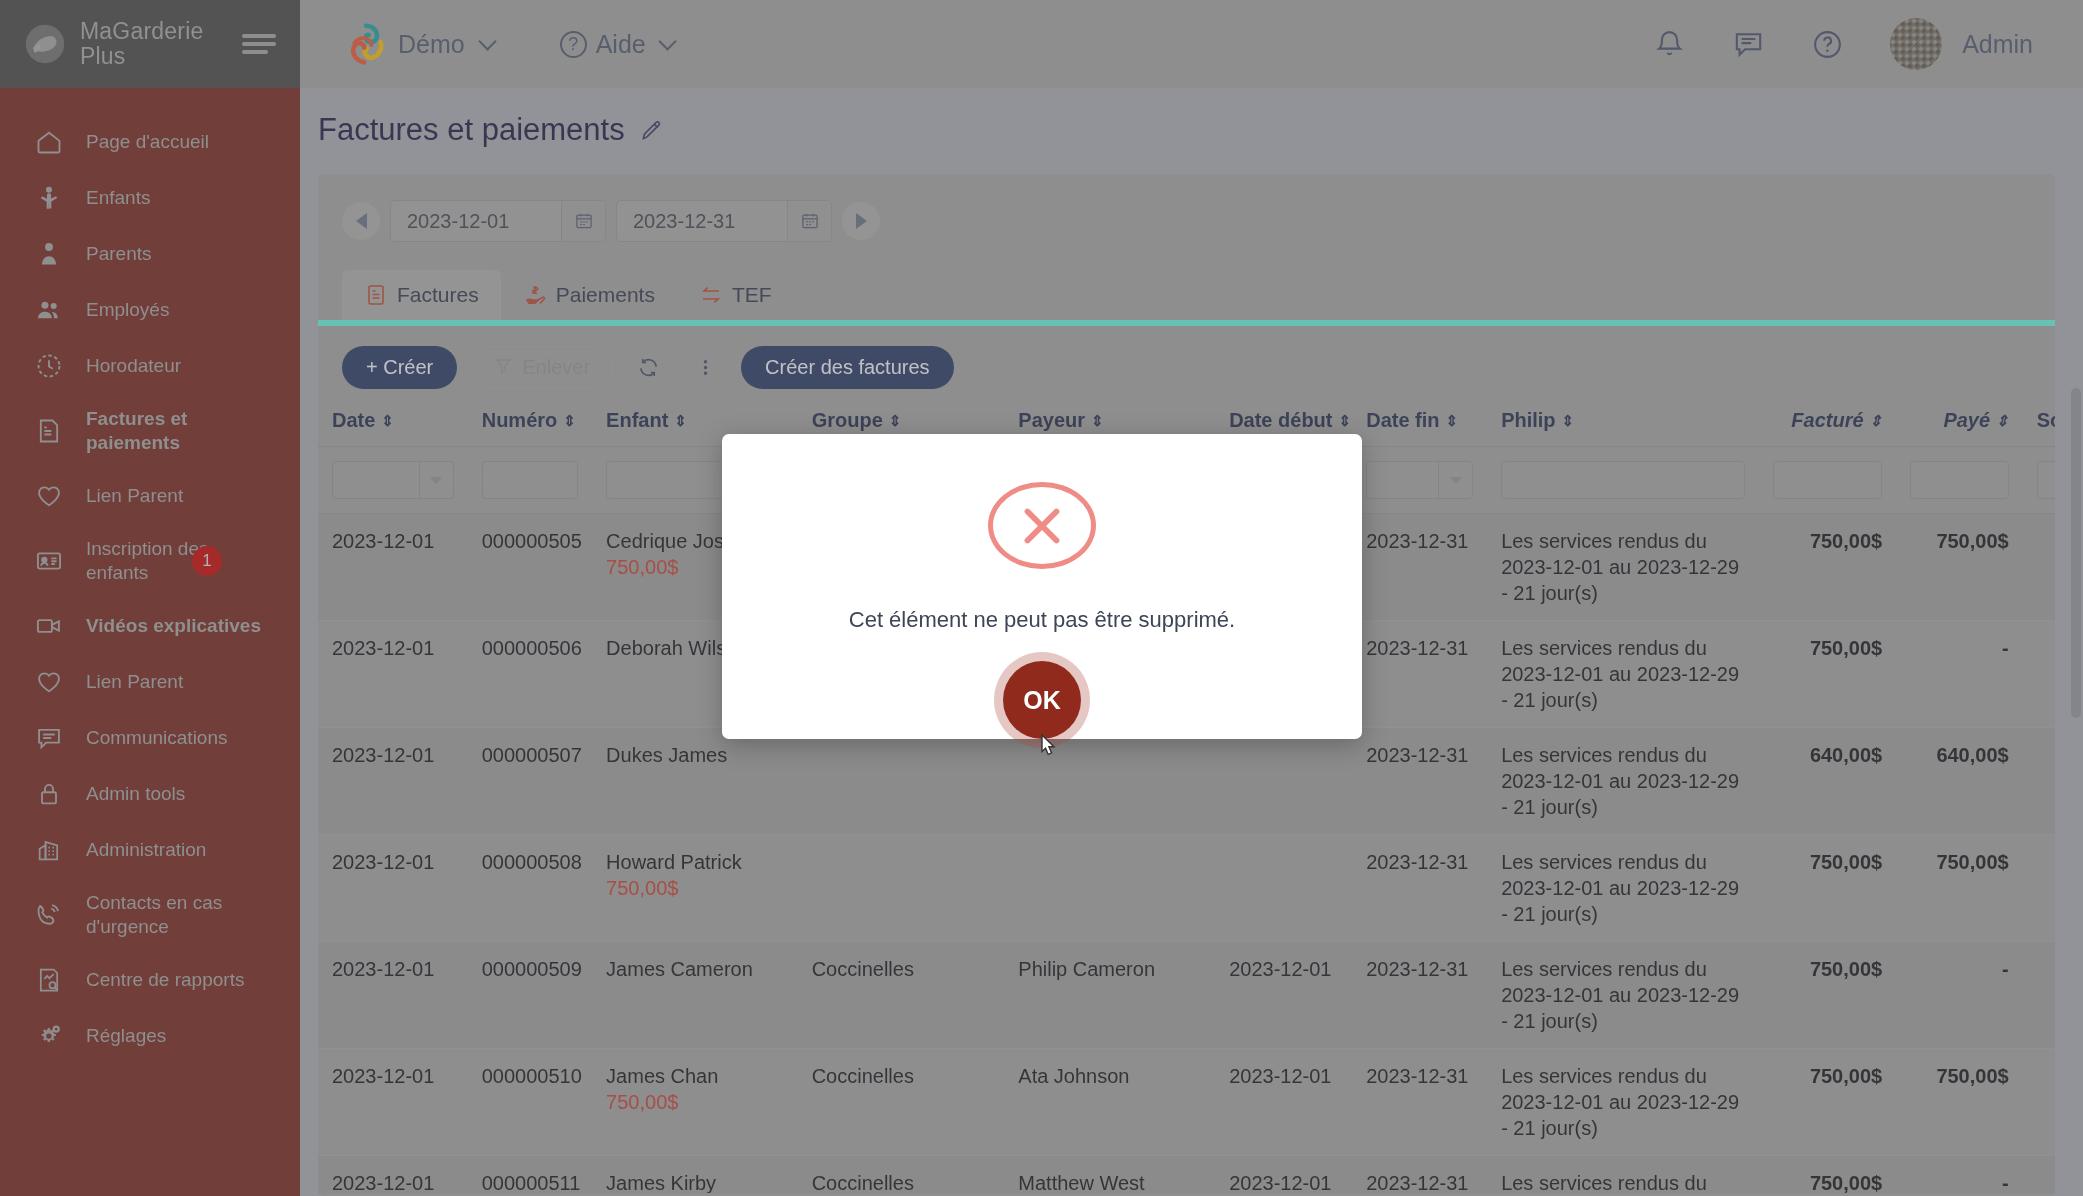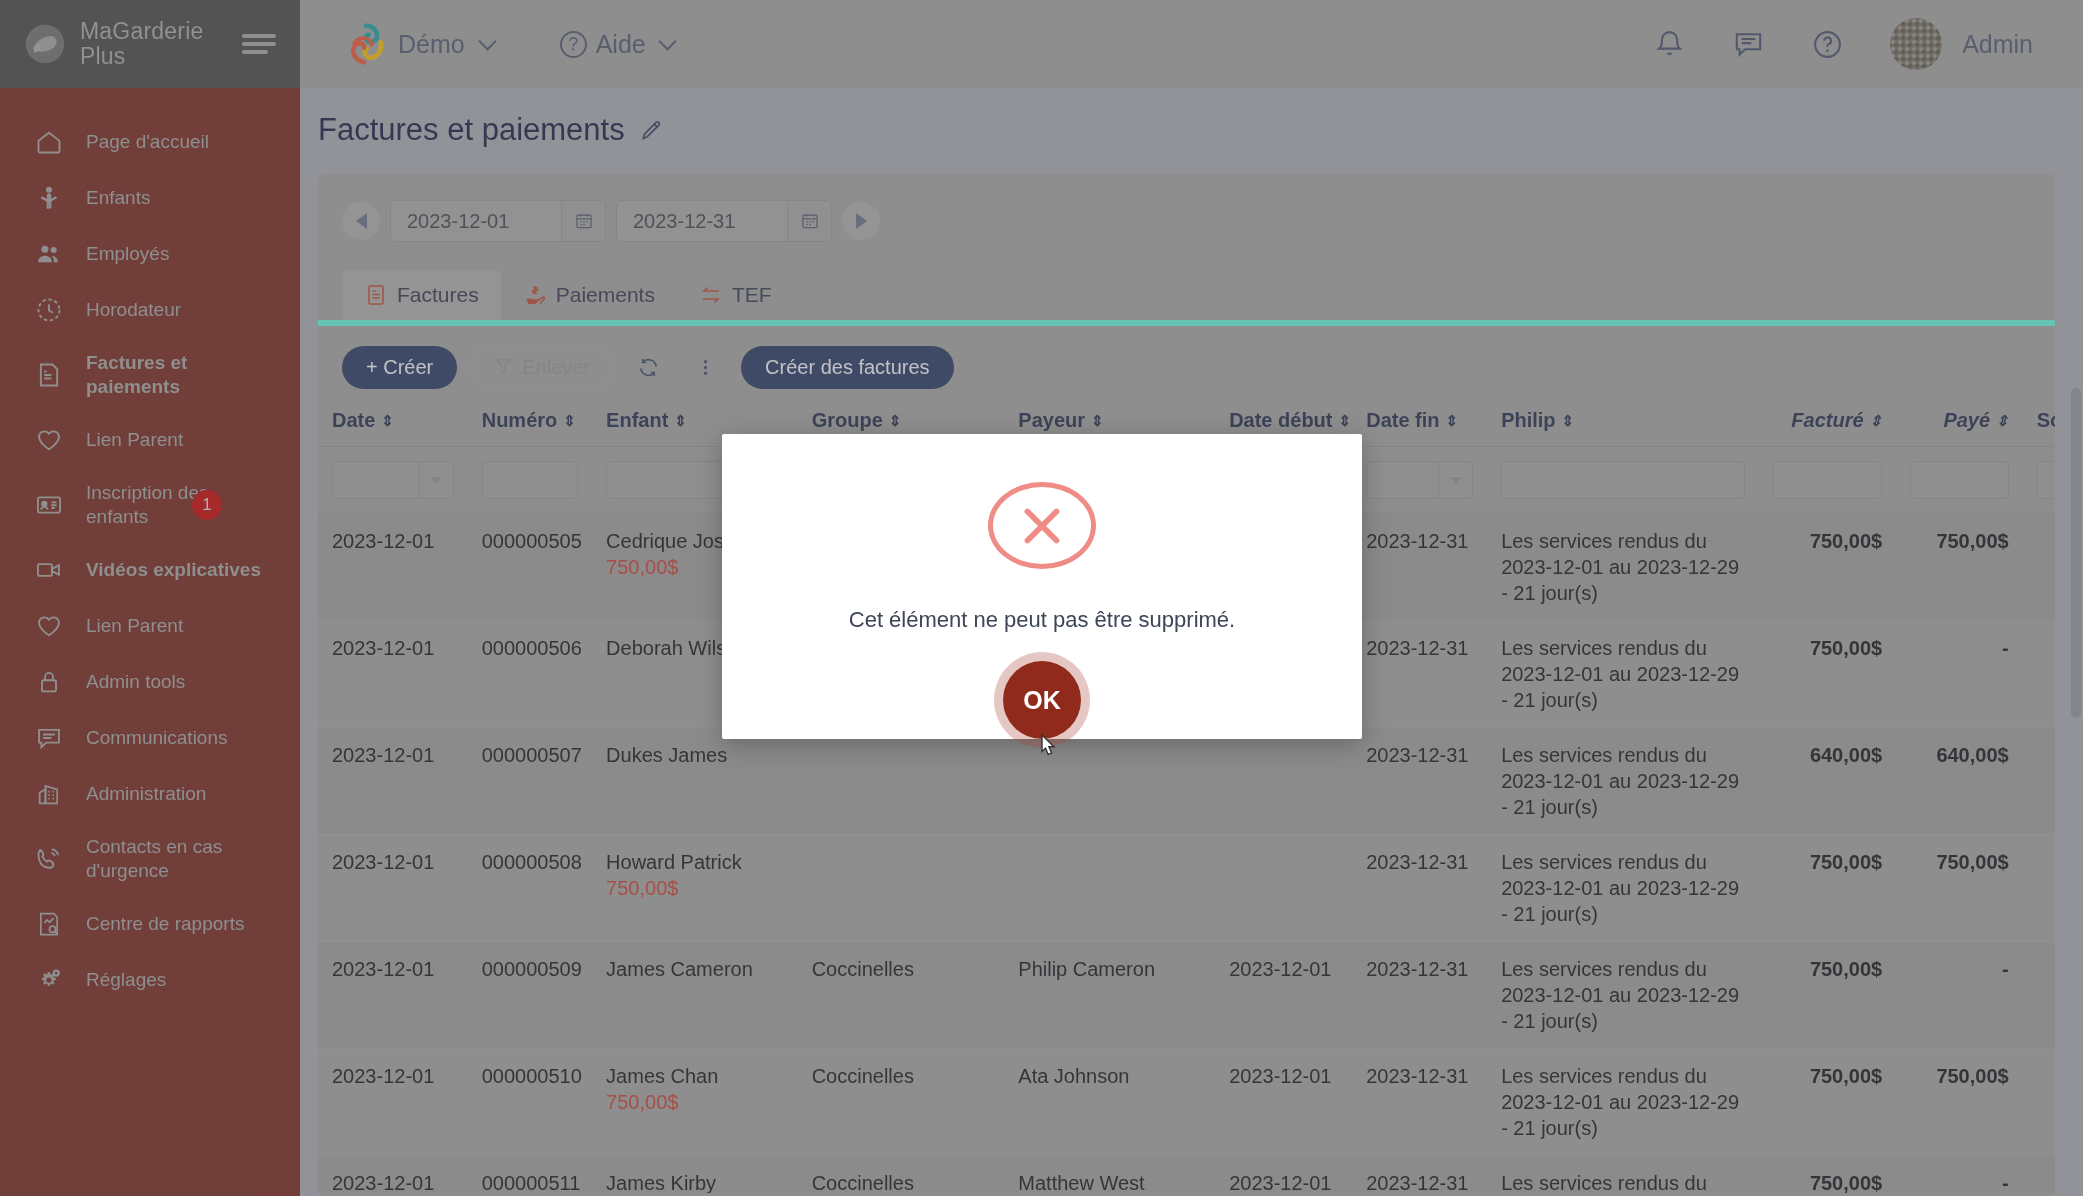--- a/index.html
+++ b/index.html
@@ -203,21 +203,21 @@
 
   
   .overlay {
     position: absolute; inset: 0;
     background: rgba(120,120,120,0.35);
     z-index: 40;
   }
   .modal {
     position: absolute; left: 722px; top: 434px;
     width: 640px; height: 305px;
-    background: #fff; border-radius: 2px;
+    background: #fff; border-radius: 7px;
     box-shadow: 0 6px 26px rgba(0,0,0,.25);
     z-index: 50;
     display: flex; flex-direction: column; align-items: center;
   }
   .xcircle {
     margin-top: 48px;
     width: 108px; height: 108px; border-radius: 50%;
     border: 5px solid #ef8c85; display: flex; align-items: center; justify-content: center;
   }
   .xcircle svg { width: 58px; height: 58px; display:block; }
@@ -274,20 +274,29 @@
       <div class="nav-item">
         <span class="ico">
           <svg viewBox="0 0 24 24" fill="#9b9b9b">
               <circle cx="12" cy="5" r="2.6"></circle>
               <path d="M12 8c-1 0-1.8.7-1.8 1.7v3L6 10.6l-1 1.6 5 3v6h1.9v-4.4h.2V21h1.9v-6l5-3-1-1.6-4.2 2.1v-3C13.8 8.7 13 8 12 8z"></path>
             </svg>
         </span>
         <span class="lbl">Enfants</span>
       </div>
 
+      <div class="nav-item">
+        <span class="ico">
+          <svg viewBox="0 0 24 24" fill="#9b9b9b">
+              <circle cx="12" cy="6" r="3.4"></circle>
+              <path d="M6 21c0-4 2.7-7 6-7s6 3 6 7z"></path>
+            </svg>
+        </span>
+        <span class="lbl">Parents</span>
+      </div>
 
       <div class="nav-item">
         <span class="ico">
           <svg viewBox="0 0 24 24" fill="#9b9b9b">
               <circle cx="8.5" cy="8" r="3"></circle>
               <circle cx="16" cy="8.5" r="2.6"></circle>
               <path d="M2.5 19c0-3.3 2.7-5.6 6-5.6s6 2.3 6 5.6z"></path>
               <path d="M14.5 13.8c2.9 0 5 1.9 5 5.2h-3.2c0-2.2-.7-3.9-1.8-5.2z"></path>
             </svg>
         </span>
@@ -350,35 +359,35 @@
           <svg viewBox="0 0 24 24" fill="none" stroke="#9b9b9b" stroke-width="1.6">
               <path d="M12 20S3.5 14.6 3.5 9.2A4.7 4.7 0 0 1 12 6.6a4.7 4.7 0 0 1 8.5 2.6C20.5 14.6 12 20 12 20z"></path>
             </svg>
         </span>
         <span class="lbl">Lien Parent</span>
       </div>
 
       <div class="nav-item">
         <span class="ico">
           <svg viewBox="0 0 24 24" fill="none" stroke="#9b9b9b" stroke-width="1.6">
+              <path d="M3.5 5h17v11h-11l-4 4V16h-2z"></path>
+              <path d="M7 9h10M7 12h7"></path>
+            </svg>
+        </span>
+        <span class="lbl">Communications</span>
+      </div>
+
+      <div class="nav-item">
+        <span class="ico">
+          <svg viewBox="0 0 24 24" fill="none" stroke="#9b9b9b" stroke-width="1.6">
               <rect x="6" y="10.5" width="12" height="9.5" rx="1.4"></rect>
               <path d="M8.6 10.5V7.6a3.4 3.4 0 0 1 6.8 0v2.9"></path>
             </svg>
         </span>
         <span class="lbl">Admin tools</span>
-      </div>
-
-      <div class="nav-item">
-        <span class="ico">
-          <svg viewBox="0 0 24 24" fill="none" stroke="#9b9b9b" stroke-width="1.6">
-              <path d="M3.5 5h17v11h-11l-4 4V16h-2z"></path>
-              <path d="M7 9h10M7 12h7"></path>
-            </svg>
-        </span>
-        <span class="lbl">Communications</span>
       </div>
 
       <div class="nav-item">
         <span class="ico">
           <svg viewBox="0 0 24 24" fill="none" stroke="#9b9b9b" stroke-width="1.5">
               <path d="M4 20V11l5-3v12z"></path>
               <path d="M9 20V5l10 3v12z"></path>
               <path d="M11.5 10h1.3M15 10h1.3M11.5 13h1.3M15 13h1.3M11.5 16h1.3M15 16h1.3"></path>
             </svg>
         </span>

